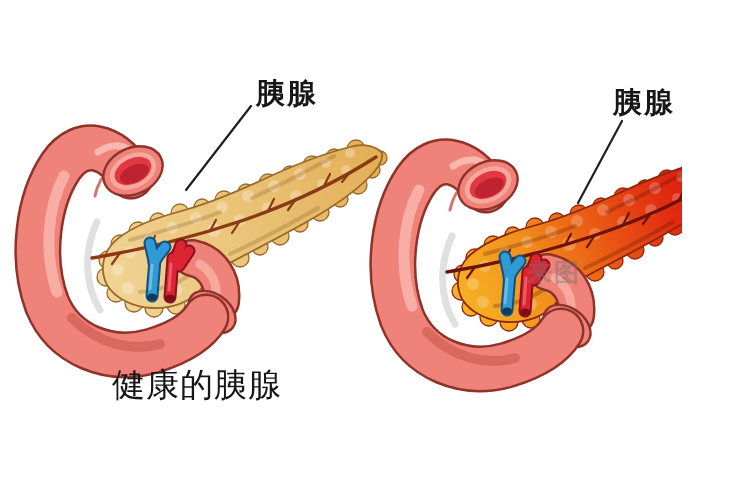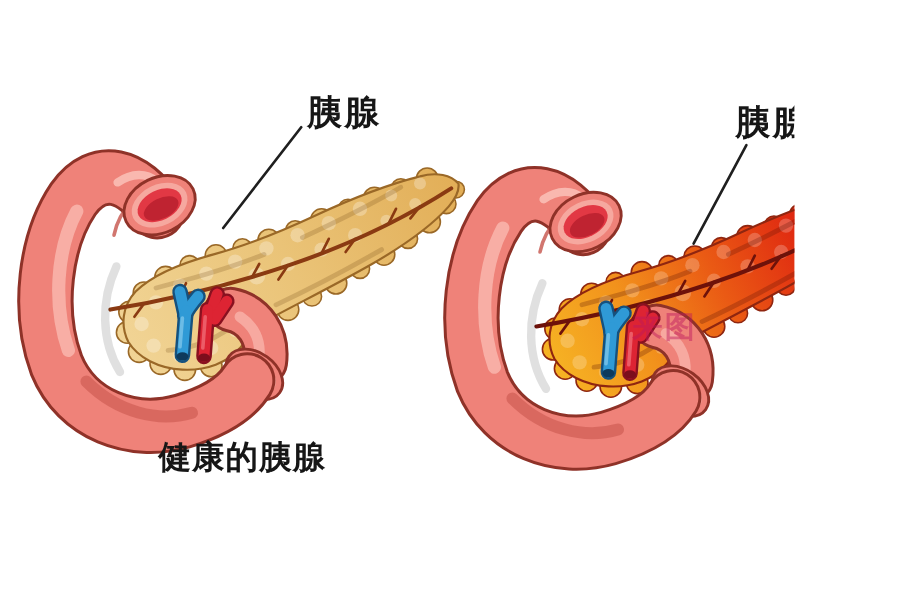--- a/index.html
+++ b/index.html
@@ -1,32 +1,33 @@
 <!DOCTYPE html>
 <html><head>
 <meta charset="utf-8">
 <style>
   html,body{margin:0;padding:0;background:#ffffff;}
   .stage{
     position:relative;width:662px;height:500px;background:#ffffff;overflow:hidden;
     font-family:"Liberation Sans",sans-serif;
+    padding-left:20px;
   }
   #art{position:absolute;left:0;top:0;}
   #art path{stroke-linecap:round;stroke-linejoin:round;}
   .organ-label{
     position:absolute;font-size:29px;font-weight:600;color:#161616;
     letter-spacing:2px;white-space:nowrap;
   }
   .caption{
-    position:absolute;font-size:27px;font-weight:700;color:#161616;
-    letter-spacing:1px;text-align:center;white-space:nowrap;
+    position:absolute;font-size:33px;font-weight:400;color:#161616;
+    letter-spacing:1px;text-align:left;white-space:nowrap;
   }
   .watermark{
     position:absolute;left:527px;top:256px;font-size:25px;font-weight:700;
-    color:#be185d;opacity:.45;letter-spacing:2px;white-space:nowrap;pointer-events:none;
+    color:#737373;opacity:.45;letter-spacing:2px;white-space:nowrap;pointer-events:none;
   }
 </style>
 </head>
 <body>
 
 <div class="stage">
   <svg id="art" width="750" height="500" viewBox="0 0 750 500">
       <defs>
         <linearGradient id="gHealthy" gradientUnits="userSpaceOnUse" x1="105" y1="292" x2="382" y2="150">
           <stop offset="0" stop-color="#f1d495"></stop>

